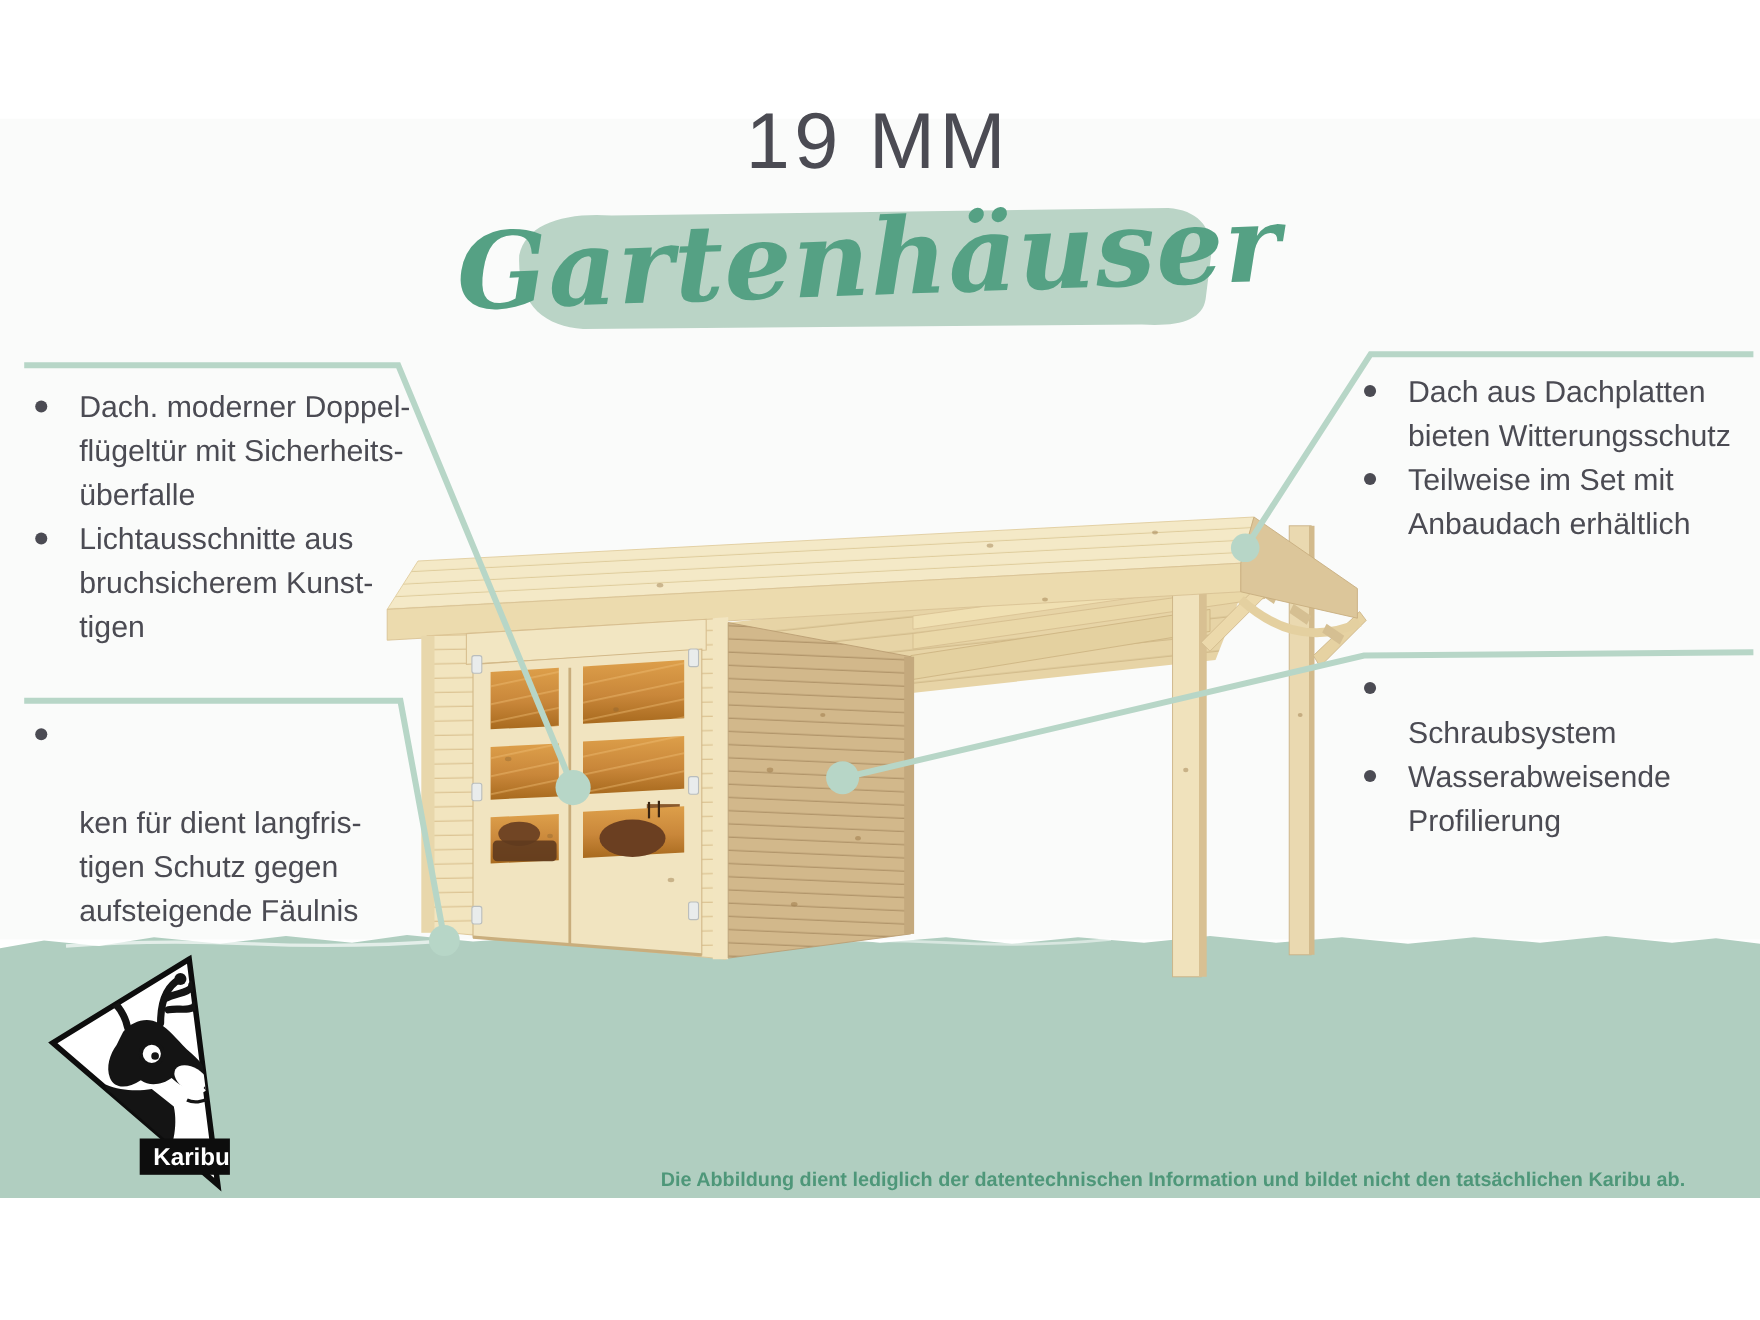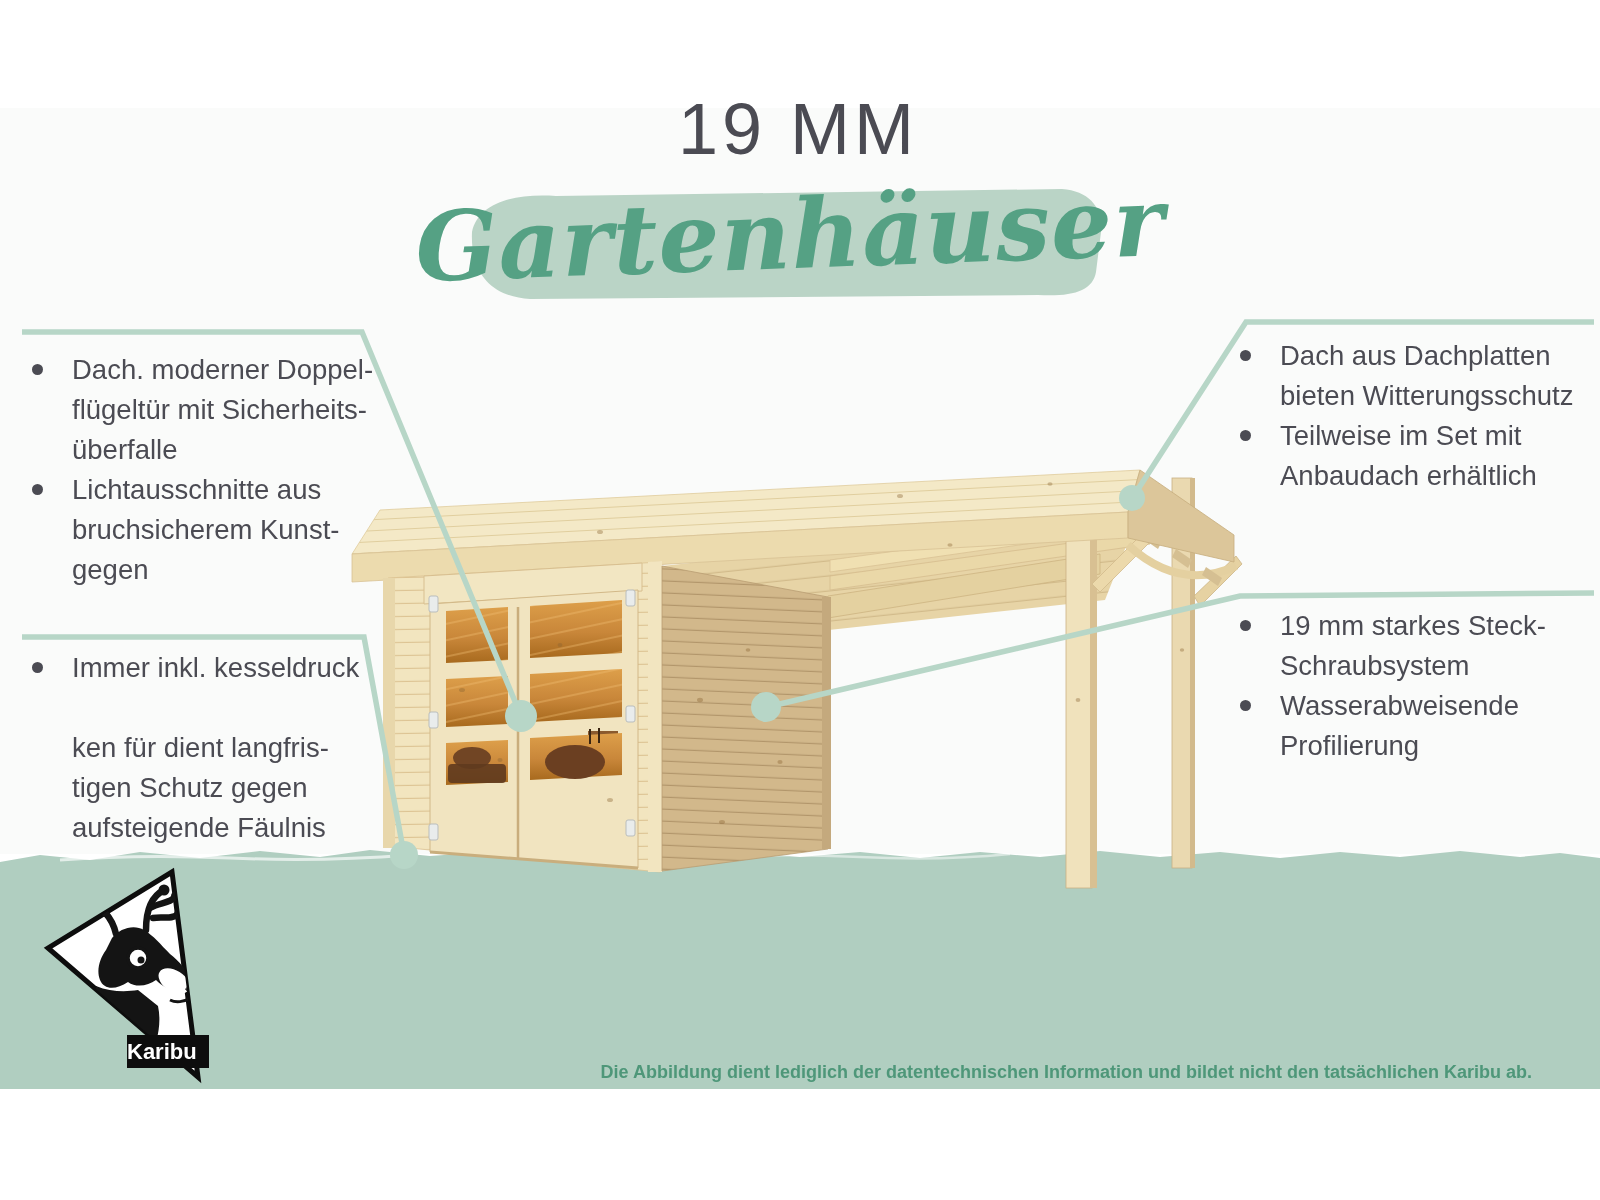--- a/index.html
+++ b/index.html
@@ -15,21 +15,21 @@
   .cb{position:absolute;}
   .row{display:flex;height:40px;}
   .dot{flex:0 0 46px;}
   .dot::after{content:"";display:block;width:11px;height:11px;border-radius:50%;
               background:var(--text,#4b4b53);margin-top:14px;margin-left:6px;}
   .dot.empty::after{display:none;}
   .txt{font-size:27.5px;line-height:40px;color:var(--text,#4b4b53);white-space:nowrap;}
   .disclaimer{position:absolute;right:68px;top:1062px;width:1100px;text-align:right;
               font-size:18px;font-weight:bold;color:var(--disclaimer-green,#4e9779);}
   .brand-label{position:absolute;left:127px;top:1035px;width:82px;height:33px;background:#0d0d0d;
-               color:#fff;font-weight:bold;font-size:22px;line-height:33px;text-align:left;}
+               color:#fff;font-weight:bold;font-size:22px;line-height:33px;text-align:right;}
 </style>
 </head>
 <body>
 
 <div class="stage">
 
 <svg id="scene" width="1600" height="1200" viewBox="0 0 1600 1200">
   <defs>
     <pattern id="pw" width="9" height="13" patternUnits="userSpaceOnUse" patternTransform="rotate(-1)">
       <rect width="9" height="13" fill="#f2e5bf"></rect>
@@ -238,28 +238,27 @@
     <div class="row">
           <span class="dot"></span>
           <span class="txt">Lichtausschnitte aus</span>
         </div>
     <div class="row">
           <span class="dot empty"></span>
           <span class="txt">bruchsicherem Kunst-</span>
         </div>
     <div class="row">
           <span class="dot empty"></span>
-          <span class="txt">gegen</span>
+          <span class="txt">tigen</span>
         </div>
   </div>
 
   <div class="cb" style="left:26px;top:648px;">
     <div class="row">
           <span class="dot"></span>
-          <span class="txt">Immer inkl. kesseldruck</span>
         </div>
     <div class="row">
           <span class="dot empty"></span>
         </div>
     <div class="row">
           <span class="dot empty"></span>
           <span class="txt">ken für dient langfris-</span>
         </div>
     <div class="row">
           <span class="dot empty"></span>
@@ -286,21 +285,20 @@
         </div>
     <div class="row">
           <span class="dot empty"></span>
           <span class="txt">Anbaudach erhältlich</span>
         </div>
   </div>
 
   <div class="cb" style="left:1234px;top:606px;">
     <div class="row">
           <span class="dot"></span>
-          <span class="txt">19 mm starkes Steck-</span>
         </div>
     <div class="row">
           <span class="dot empty"></span>
           <span class="txt">Schraubsystem</span>
         </div>
     <div class="row">
           <span class="dot"></span>
           <span class="txt">Wasserabweisende</span>
         </div>
     <div class="row">

